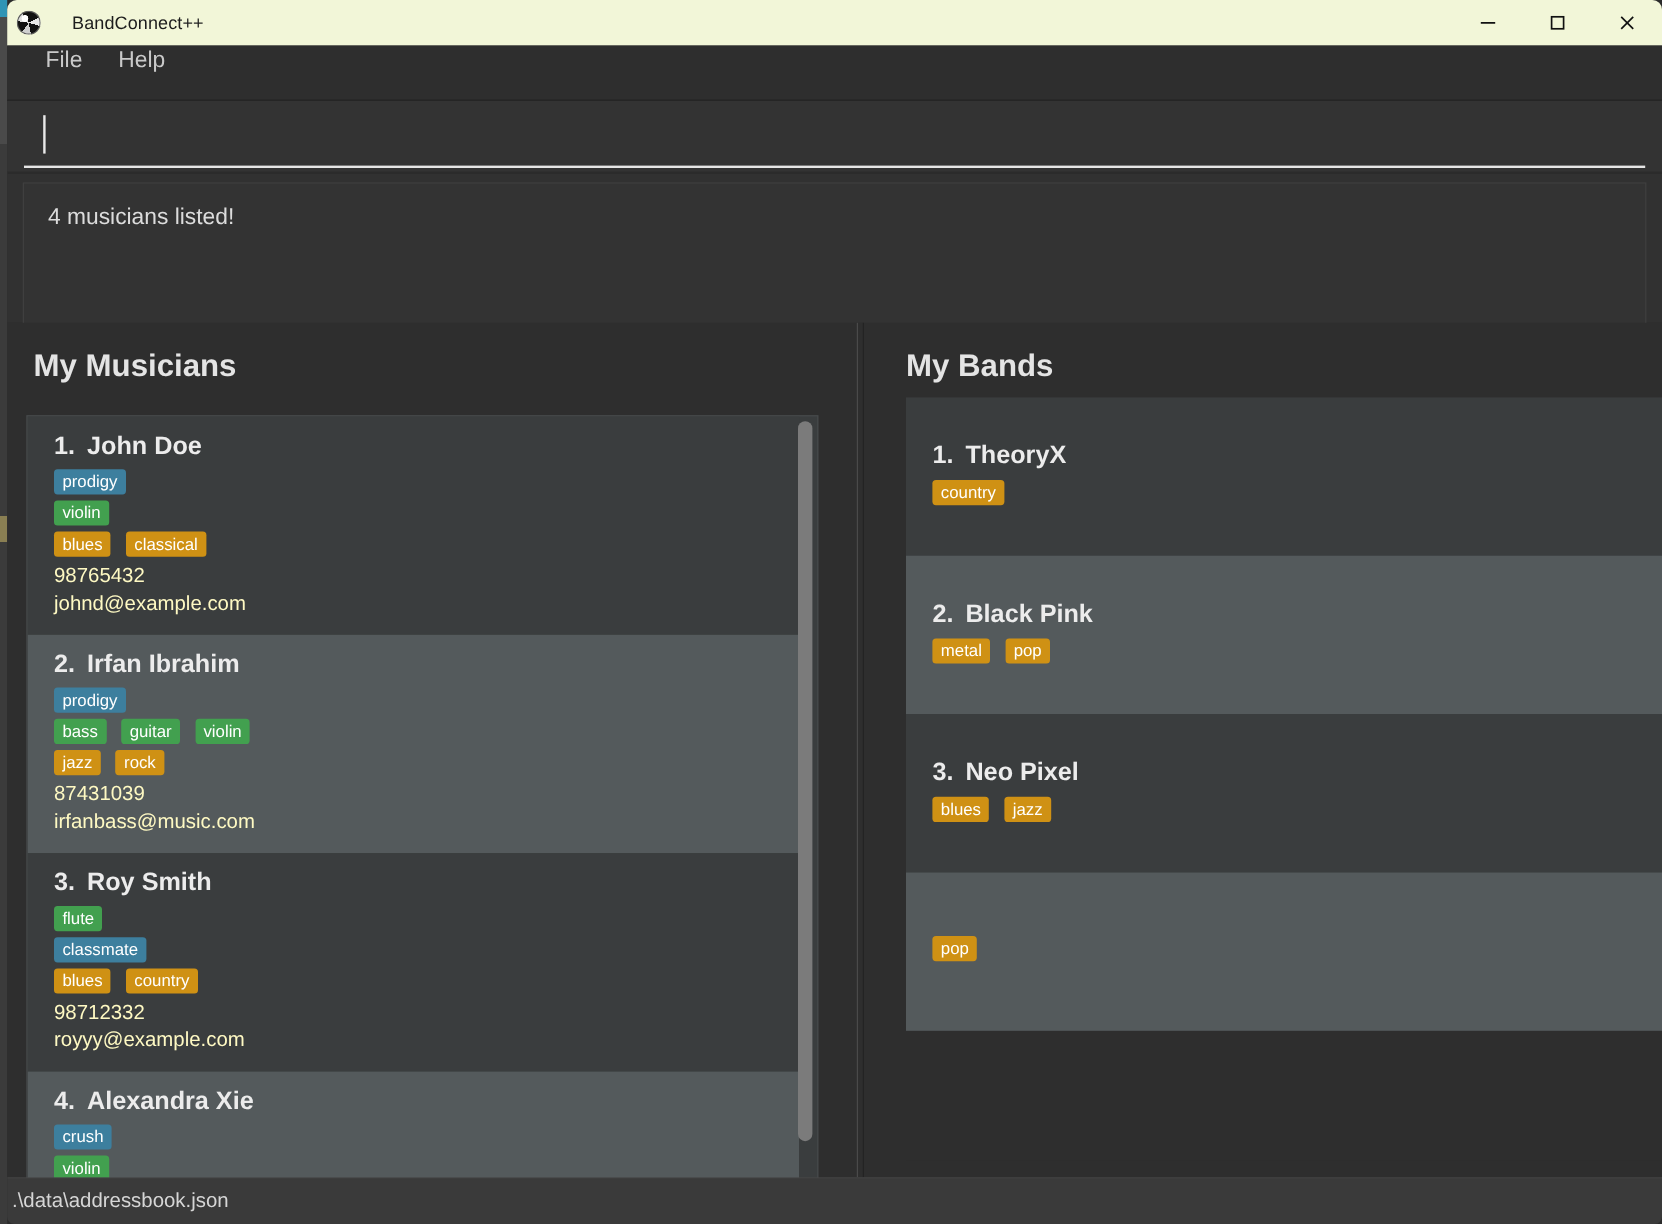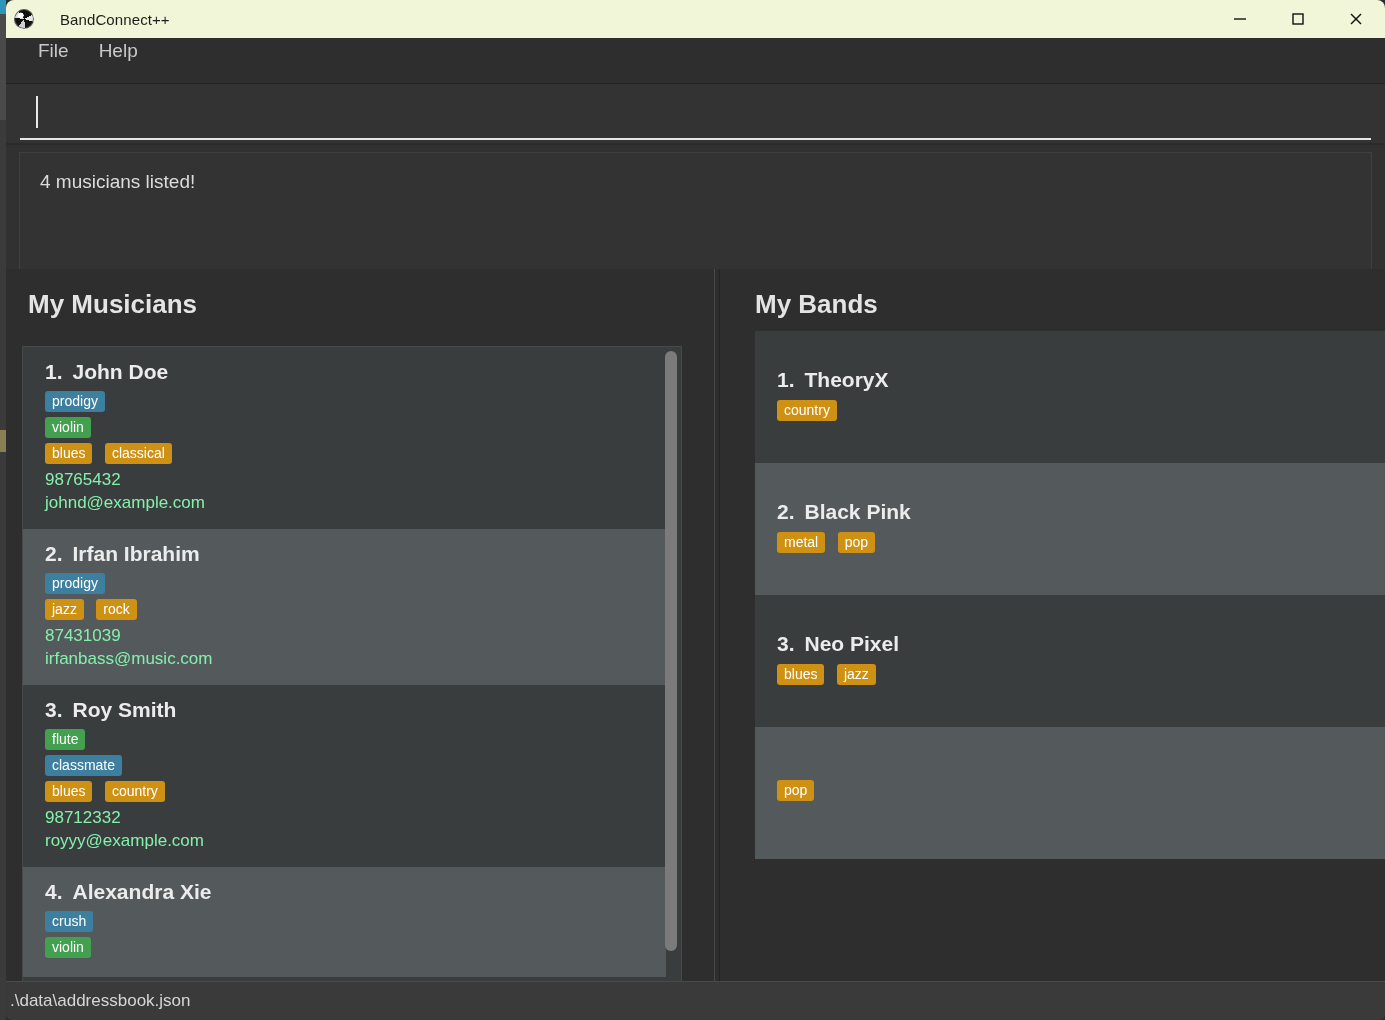--- a/index.html
+++ b/index.html
@@ -218,21 +218,21 @@
     border-radius: 3px;
     margin-right: 8px;
     line-height: 1;
     vertical-align: top;
   }
   .tag.rel  { background: #3d7f9e; }
   .tag.inst { background: #42a04f; }
   .tag.genr { background: #cf9114; }
   .mus-field {
     font-size: 17px;
-    color: #86efac;
+    color: #fef9c3;
     line-height: 1.35;
   }
 
   
   .scrollbar {
     position: absolute;
     right: 4px; top: 4px;
     width: 12px; height: 630px;
     background: transparent;
   }
@@ -363,20 +363,25 @@
           </div>
 
           <div class="mus-card alt">
             <div class="mus-name">
               <span class="idx">2.</span><span>Irfan Ibrahim</span>
             </div>
             <div class="taglinerow">
               <span class="tag rel">prodigy</span>
             </div>
             <div class="taglinerow">
+              <span class="tag inst">bass</span>
+              <span class="tag inst">guitar</span>
+              <span class="tag inst">violin</span>
+            </div>
+            <div class="taglinerow">
               <span class="tag genr">jazz</span>
               <span class="tag genr">rock</span>
             </div>
             <div class="mus-field">87431039</div>
             <div class="mus-field">irfanbass@music.com</div>
           </div>
 
           <div class="mus-card base">
             <div class="mus-name">
               <span class="idx">3.</span><span>Roy Smith</span>

